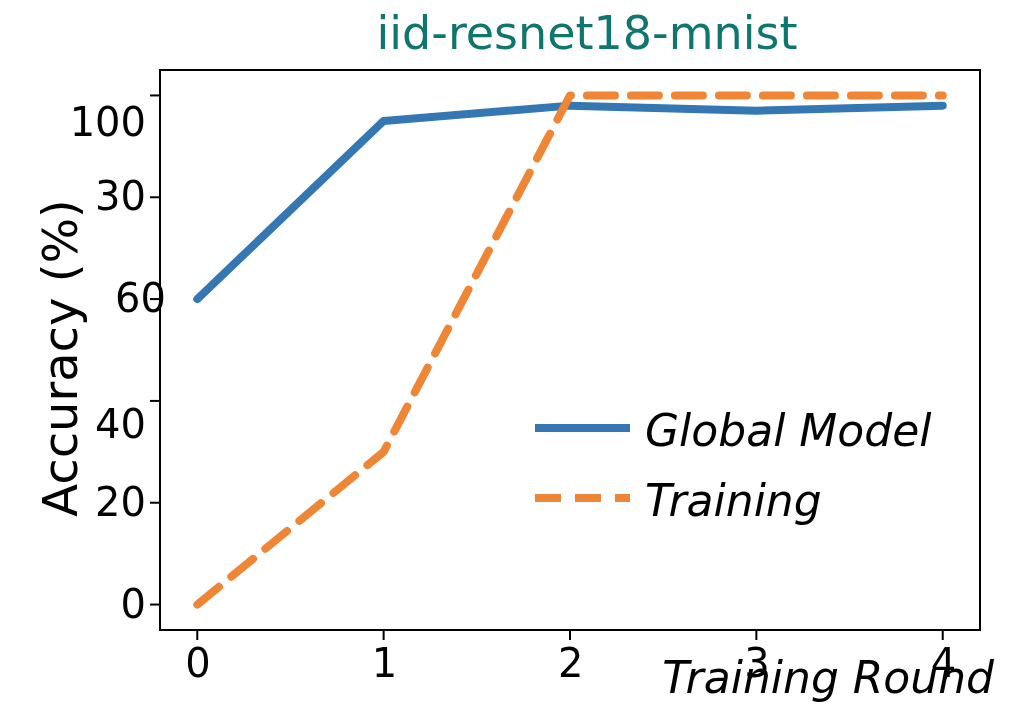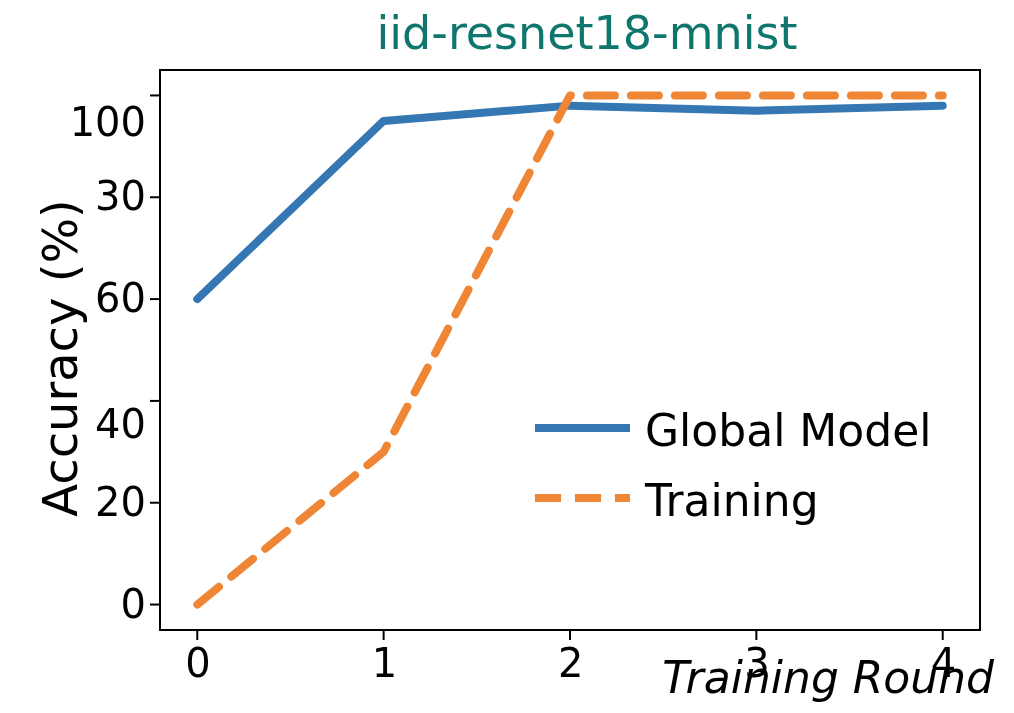--- a/index.html
+++ b/index.html
@@ -61,20 +61,21 @@
     color: #000;
   }
   .legend {
     position: absolute;
     left: 535px;
     top: 390px;
     width: 420px;
     height: 160px;
     border: none;
     background: rgba(255,255,255,0.8);
+    font-style: italic;
   }
   .legend-row {
     position: absolute;
     height: 60px;
   }
   .legend-label {
     position: absolute;
     left: 110px;
     top: 5px;
     font-size: 44px;
@@ -125,21 +126,21 @@
       <div class="axis-tick-label" style="left: 185.273px; top: 640px;">0</div>
       <div class="axis-tick-label" style="left: 371.636px; top: 640px;">1</div>
       <div class="axis-tick-label" style="left: 558px; top: 640px;">2</div>
       <div class="axis-tick-label" style="left: 744.364px; top: 640px;">3</div>
       <div class="axis-tick-label" style="left: 930.727px; top: 640px;">4</div>
     </div>
   <div id="ytick-labels">
       <div class="axis-tick-label" style="right: 868px; top: 580.545px; text-align: right;">0</div>
       <div class="axis-tick-label" style="right: 868px; top: 478.727px; text-align: center;">20</div>
       <div class="axis-tick-label" style="right: 868px; top: 376.909px; text-align: right; margin-top: 24px;">40</div>
-      <div class="axis-tick-label" style="right: 868px; top: 275.091px; text-align: right;">60</div>
+      <div class="axis-tick-label" style="right: 848px; top: 275.091px; text-align: right;">60</div>
       <div class="axis-tick-label" style="right: 868px; top: 173.273px; text-align: right;">30</div>
       <div class="axis-tick-label" style="right: 868px; top: 71.4545px; text-align: right; margin-top: 28px;">100</div>
     </div>
 
   <div class="ylabel">Accuracy (%)</div>
   <div class="xlabel">Training Round</div>
 
   <div class="legend">
     <div class="legend-row" style="top:10px;">
       <div class="legend-line">

